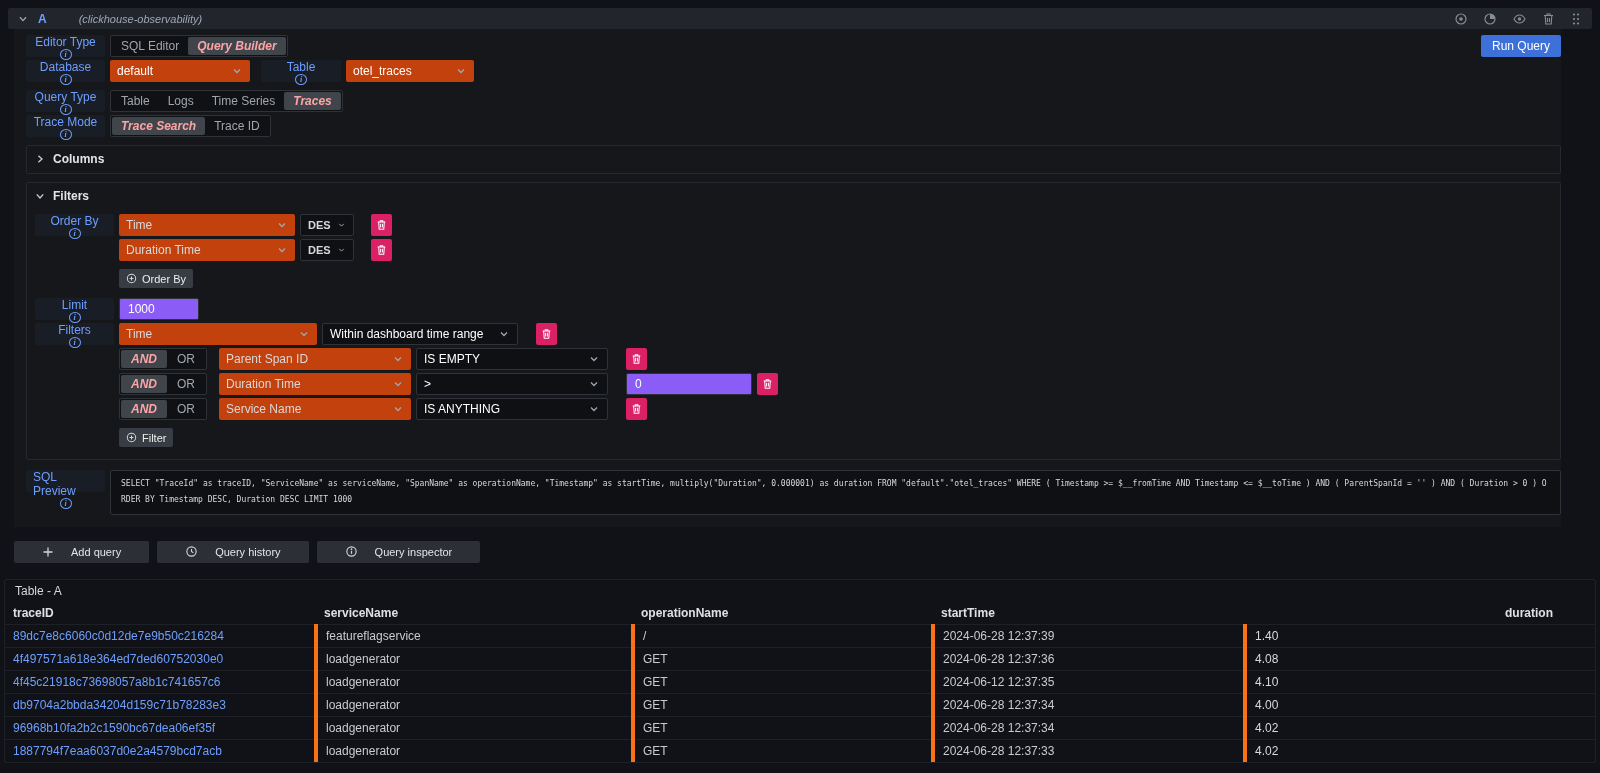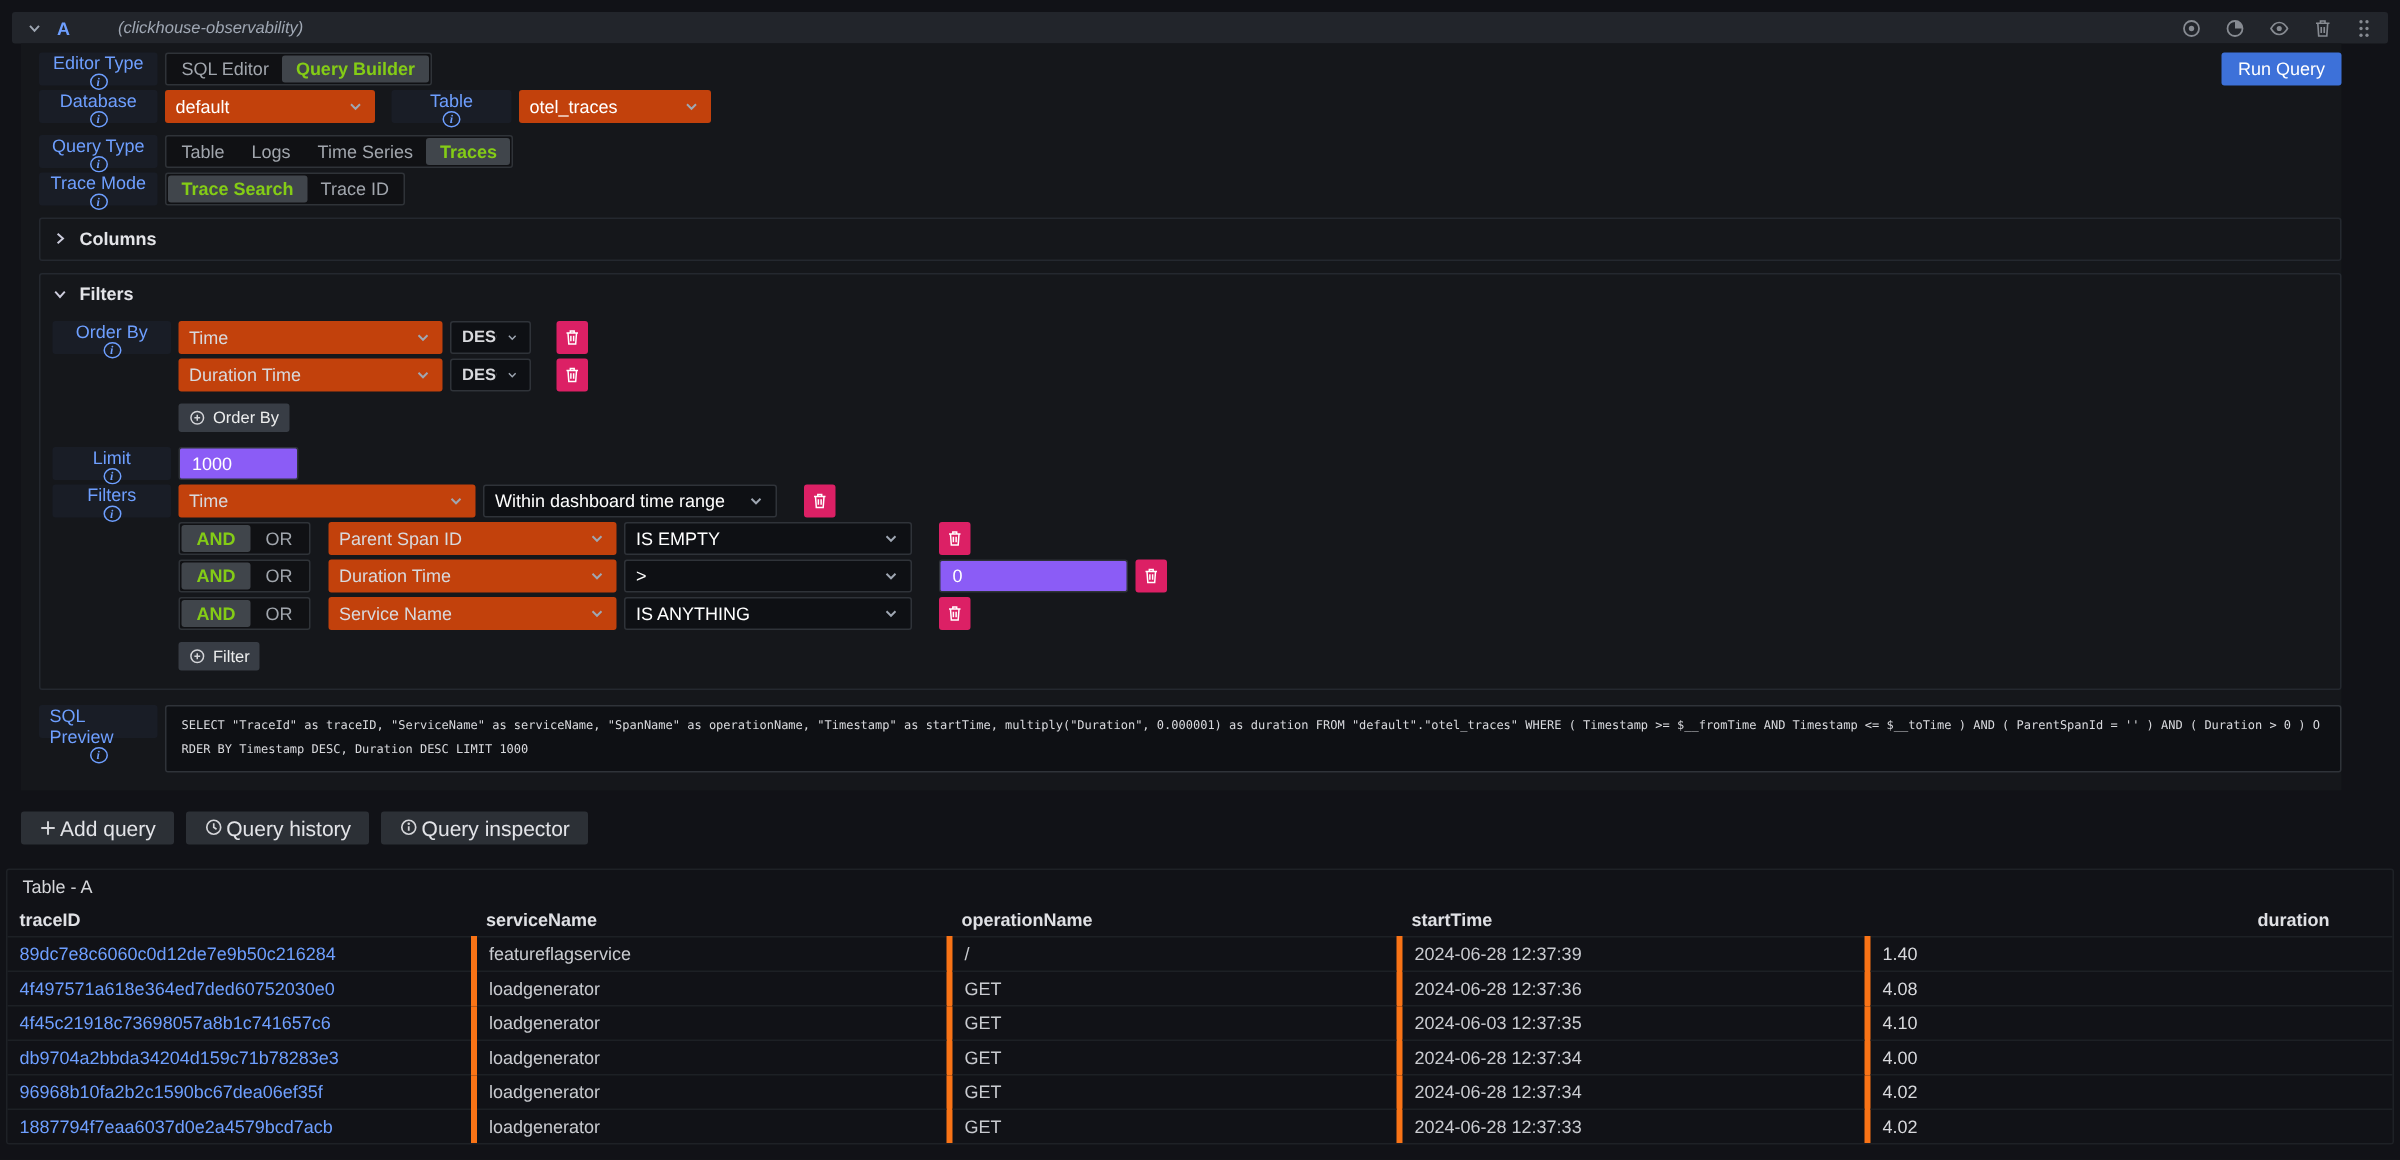--- a/index.html
+++ b/index.html
@@ -42,21 +42,21 @@
 
   .radio-group {
     display:flex; align-items:center; background:#101114;
     border:1px solid #2f3338; border-radius:2px; height:22px; padding:1px;
   }
   .radio-option {
     height:18px; padding:0 9px; border:none; background:transparent; border-radius:2px;
     color:#a1a6ad; font-size:12px; font-family:inherit; display:flex; align-items:center;
     cursor:pointer; white-space:nowrap;
   }
-  .radio-option.selected { background:#40454b; color:#84cc16; font-weight:700; }
+  .radio-option.selected { background:#40454b; color:#fca5a5; font-weight:700;font-style:italic; }
 
   .gf-select {
     height:22px; border-radius:2px; display:flex; align-items:center;
     justify-content:space-between; padding:0 7px; gap:6px; cursor:pointer;
   }
   .sel-filled { background:#c2410c; }
   .sel-outlined { background:#0e1014; border:1px solid #2f3339; }
   .sel-text { color:#d8d9dd; font-size:12px; white-space:nowrap; overflow:hidden; }
   .sel-text.bold { font-weight:700; font-size:11px; }
   .gf-input {
@@ -98,23 +98,23 @@
   .sql-row { display:flex; align-items:flex-start; gap:5px; margin-top:10px; }
   .sql-box {
     flex:1; border:1px solid #2f3339; background:#0e1014; border-radius:2px;
     padding:5px 10px; margin-right:0;
     font-family:"DejaVu Sans Mono", monospace; font-size:8px; line-height:2.05;
     color:#d8d9dd; white-space:pre-wrap; word-break:break-all;
   }
 
   .footer-row { display:flex; align-items:center; gap:8px; margin:14px 0 0 6px; }
   .footer-btn {
-    display:inline-flex; align-items:center; gap:2px; height:22px; padding:0 12px;
+    display:inline-flex; align-items:center; gap:17px; height:22px; padding:0 28px;
     background:#2c3036; border:none; border-radius:2px; color:#e3e4e8;
-    font-size:14px; font-weight:500; font-family:inherit; cursor:pointer;
+    font-size:11px; font-weight:500; font-family:inherit; cursor:pointer;
   }
 
   
   .table-panel { margin:16px 4px 0 4px; border:1px solid #1e2126; border-radius:2px; background:#111217; }
   .panel-title { height:22px; display:flex; align-items:center; padding:0 10px;
     font-size:12px; font-weight:500; color:#d5d6da; }
   table.results { width:100%; border-collapse:collapse; table-layout:fixed; font-size:12px; }
   .results th { padding:4px 8px; text-align:left; font-weight:700; color:#dfe0e4; white-space:nowrap; cursor:pointer; }
   .results th.num { text-align:right; padding-right:42px; }
   .results td {
@@ -522,21 +522,21 @@
     <td>loadgenerator</td>
     <td>GET</td>
     <td>2024-06-28 12:37:36</td>
     <td class="num">4.08</td>
   </tr>
 
   <tr>
     <td><a href="#">4f45c21918c73698057a8b1c741657c6</a></td>
     <td>loadgenerator</td>
     <td>GET</td>
-    <td>2024-06-03 12:37:35</td>
+    <td>2024-06-12 12:37:35</td>
     <td class="num">4.10</td>
   </tr>
 
 
   <tr>
     <td><a href="#">db9704a2bbda34204d159c71b78283e3</a></td>
     <td>loadgenerator</td>
     <td>GET</td>
     <td>2024-06-28 12:37:34</td>
     <td class="num">4.00</td>

